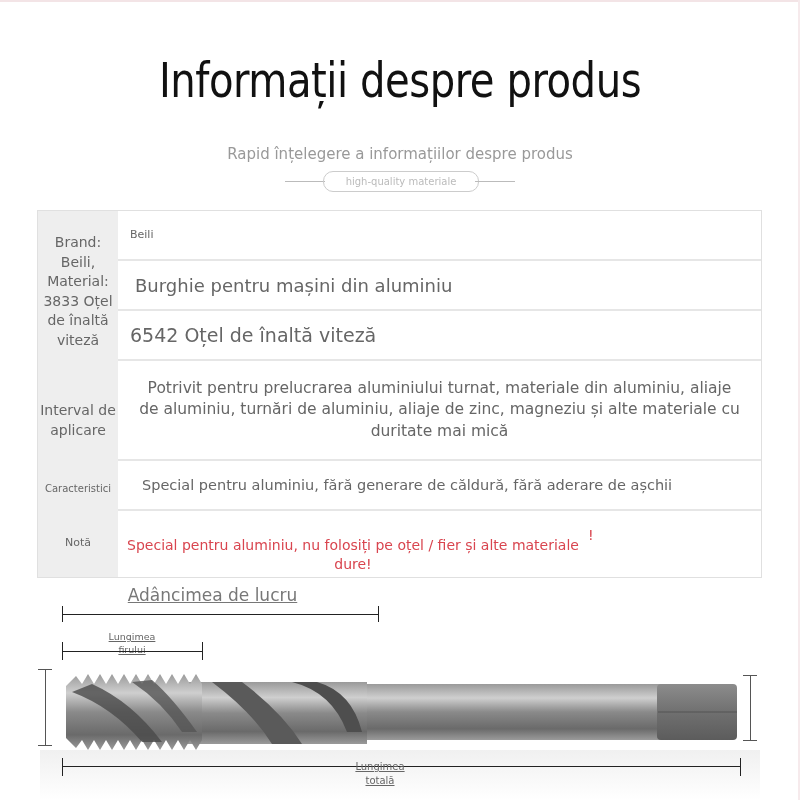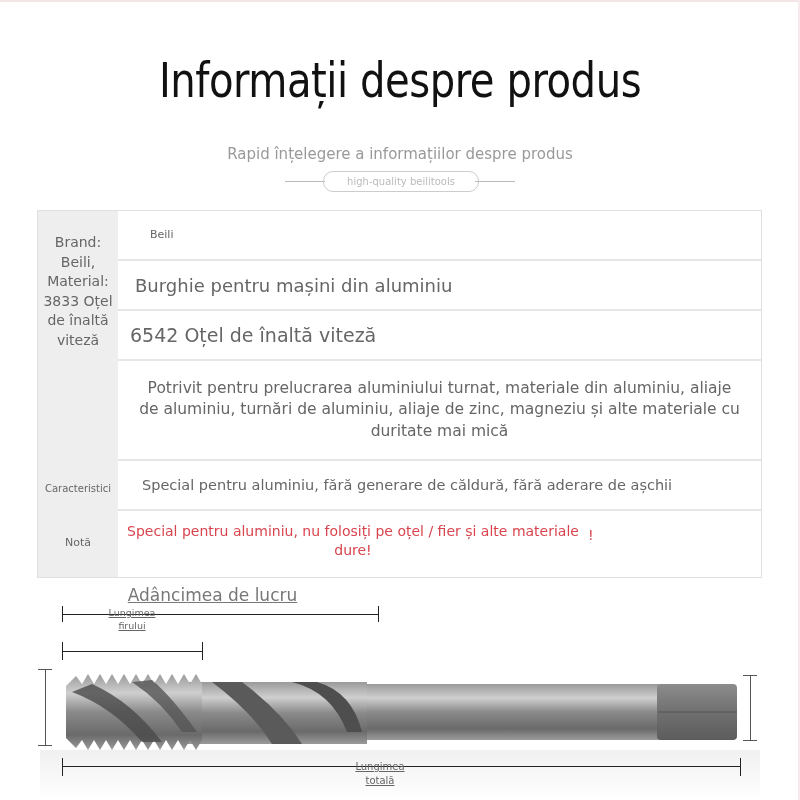--- a/index.html
+++ b/index.html
@@ -28,57 +28,58 @@
 </head>
 <body>
 
 <div class="topline"></div>
 <div class="rightline"></div>
 
 <div class="title">Informații despre produs</div>
 <div class="subtitle">Rapid înțelegere a informațiilor despre produs</div>
 <div class="tagline-wrap">
   <div class="ln l"></div>
-  <div class="pill">high-quality beilitools</div>
+  <div class="pill">high-quality materiale</div>
   <div class="ln r"></div>
 </div>
 
 <div class="table">
   <div class="labelcol"></div>
   <div class="lbl" style="top:22px;font-size:14px;line-height:19.5px;">Brand: Beili, Material: 3833 Oțel de înaltă viteză</div>
+  <div class="lbl" style="top:189px;font-size:14px;line-height:20px;left:-2px;width:84px;">Interval de aplicare</div>
   <div class="lbl" style="top:272px;font-size:10px;">Caracteristici</div>
   <div class="lbl" style="top:325px;font-size:11px;">Notă</div>
 
-  <div class="cell" style="top:0;height:50px;font-size:11px;padding-left:32px;align-items:flex-start;padding-top:17px;">
+  <div class="cell" style="top:0;height:50px;font-size:11px;padding-left:12px;align-items:flex-start;padding-top:17px;">
     <span>Beili</span>
   </div>
   <div class="cell" style="top:50px;height:50px;font-size:18px;padding-left:17px;">
     <span>Burghie pentru mașini din aluminiu</span>
   </div>
   <div class="cell" style="top:100px;height:50px;font-size:19px;padding-left:12px;">
     <span>6542 Oțel de înaltă viteză</span>
   </div>
   <div class="cell" style="top:150px;height:100px;font-size:15.5px;text-align:center;padding:0 18px;line-height:21.5px;">
     <span>Potrivit pentru prelucrarea aluminiului turnat, materiale din aluminiu, aliaje de aluminiu, turnări de aluminiu, aliaje de zinc, magneziu și alte materiale cu duritate mai mică</span>
   </div>
   <div class="cell" style="top:250px;height:50px;font-size:14.5px;padding-left:24px;">
     <span>Special pentru aluminiu, fără generare de căldură, fără aderare de așchii</span>
   </div>
-  <div class="cell last" style="top:300px;height:68px;font-size:14px;color:#d9454f;align-items:flex-start;padding-top:11px;">
+  <div class="cell last" style="top:300px;height:68px;font-size:14px;color:#d9454f;align-items:flex-start;padding-top:25px;">
     <span style="display:block;width:470px;text-align:center;line-height:19px;margin-left:0;">Special pentru aluminiu, nu folosiți pe oțel / fier și alte materiale dure!</span>
     <span style="position:absolute;left:470px;top:16px;font-size:14px;color:#d9454f;">!</span>
   </div>
 </div>
 
 <div class="dlabel" style="left:100px;top:585px;width:225px;font-size:17px;color:#777;">Adâncimea de lucru</div>
 <div class="dim" style="left:62px;top:614px;width:317px;height:1px;"></div>
 <div class="dim" style="left:62px;top:606px;width:1px;height:16px;"></div>
 <div class="dim" style="left:378px;top:606px;width:1px;height:16px;"></div>
 
-<div class="dlabel" style="left:94px;top:606px;width:76px;font-size:9.5px;line-height:13px;">Lungimea firului</div>
+<div class="dlabel" style="left:94px;top:630px;width:76px;font-size:9.5px;line-height:13px;">Lungimea firului</div>
 <div class="dim" style="left:62px;top:651px;width:141px;height:1px;"></div>
 <div class="dim" style="left:62px;top:642px;width:1px;height:18px;"></div>
 <div class="dim" style="left:202px;top:642px;width:1px;height:18px;"></div>
 
 <div class="dim" style="left:45px;top:669px;width:1px;height:77px;background:#555;"></div>
 <div class="dim" style="left:38px;top:669px;width:14px;height:1px;background:#555;"></div>
 <div class="dim" style="left:38px;top:745px;width:14px;height:1px;background:#555;"></div>
 <div class="dim" style="left:750px;top:675px;width:1px;height:66px;background:#555;"></div>
 <div class="dim" style="left:743px;top:675px;width:14px;height:1px;background:#555;"></div>
 <div class="dim" style="left:743px;top:740px;width:14px;height:1px;background:#555;"></div>

